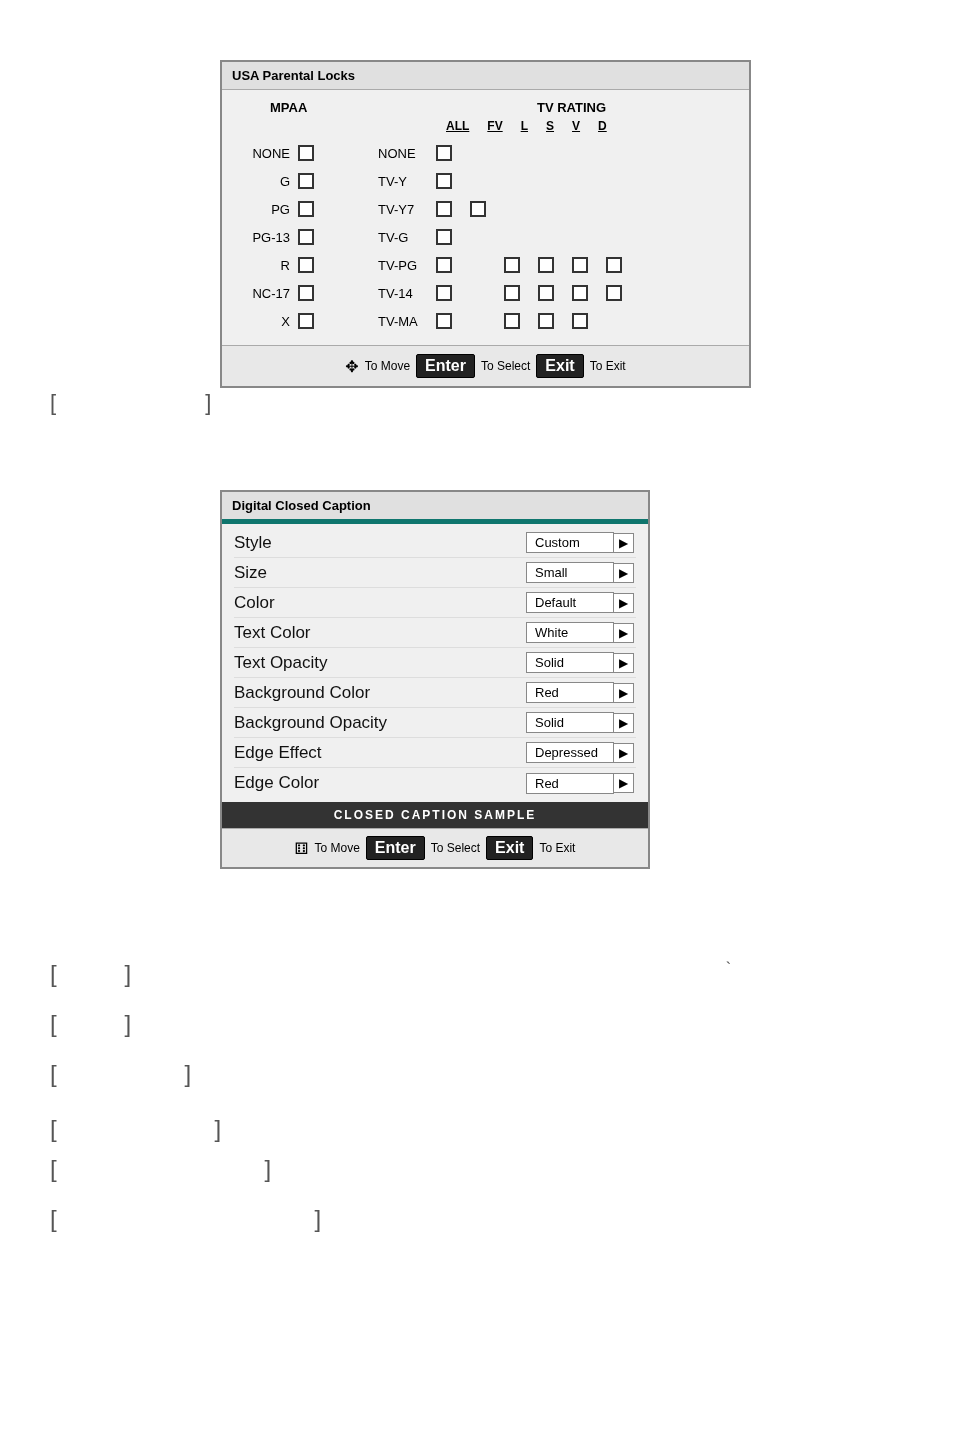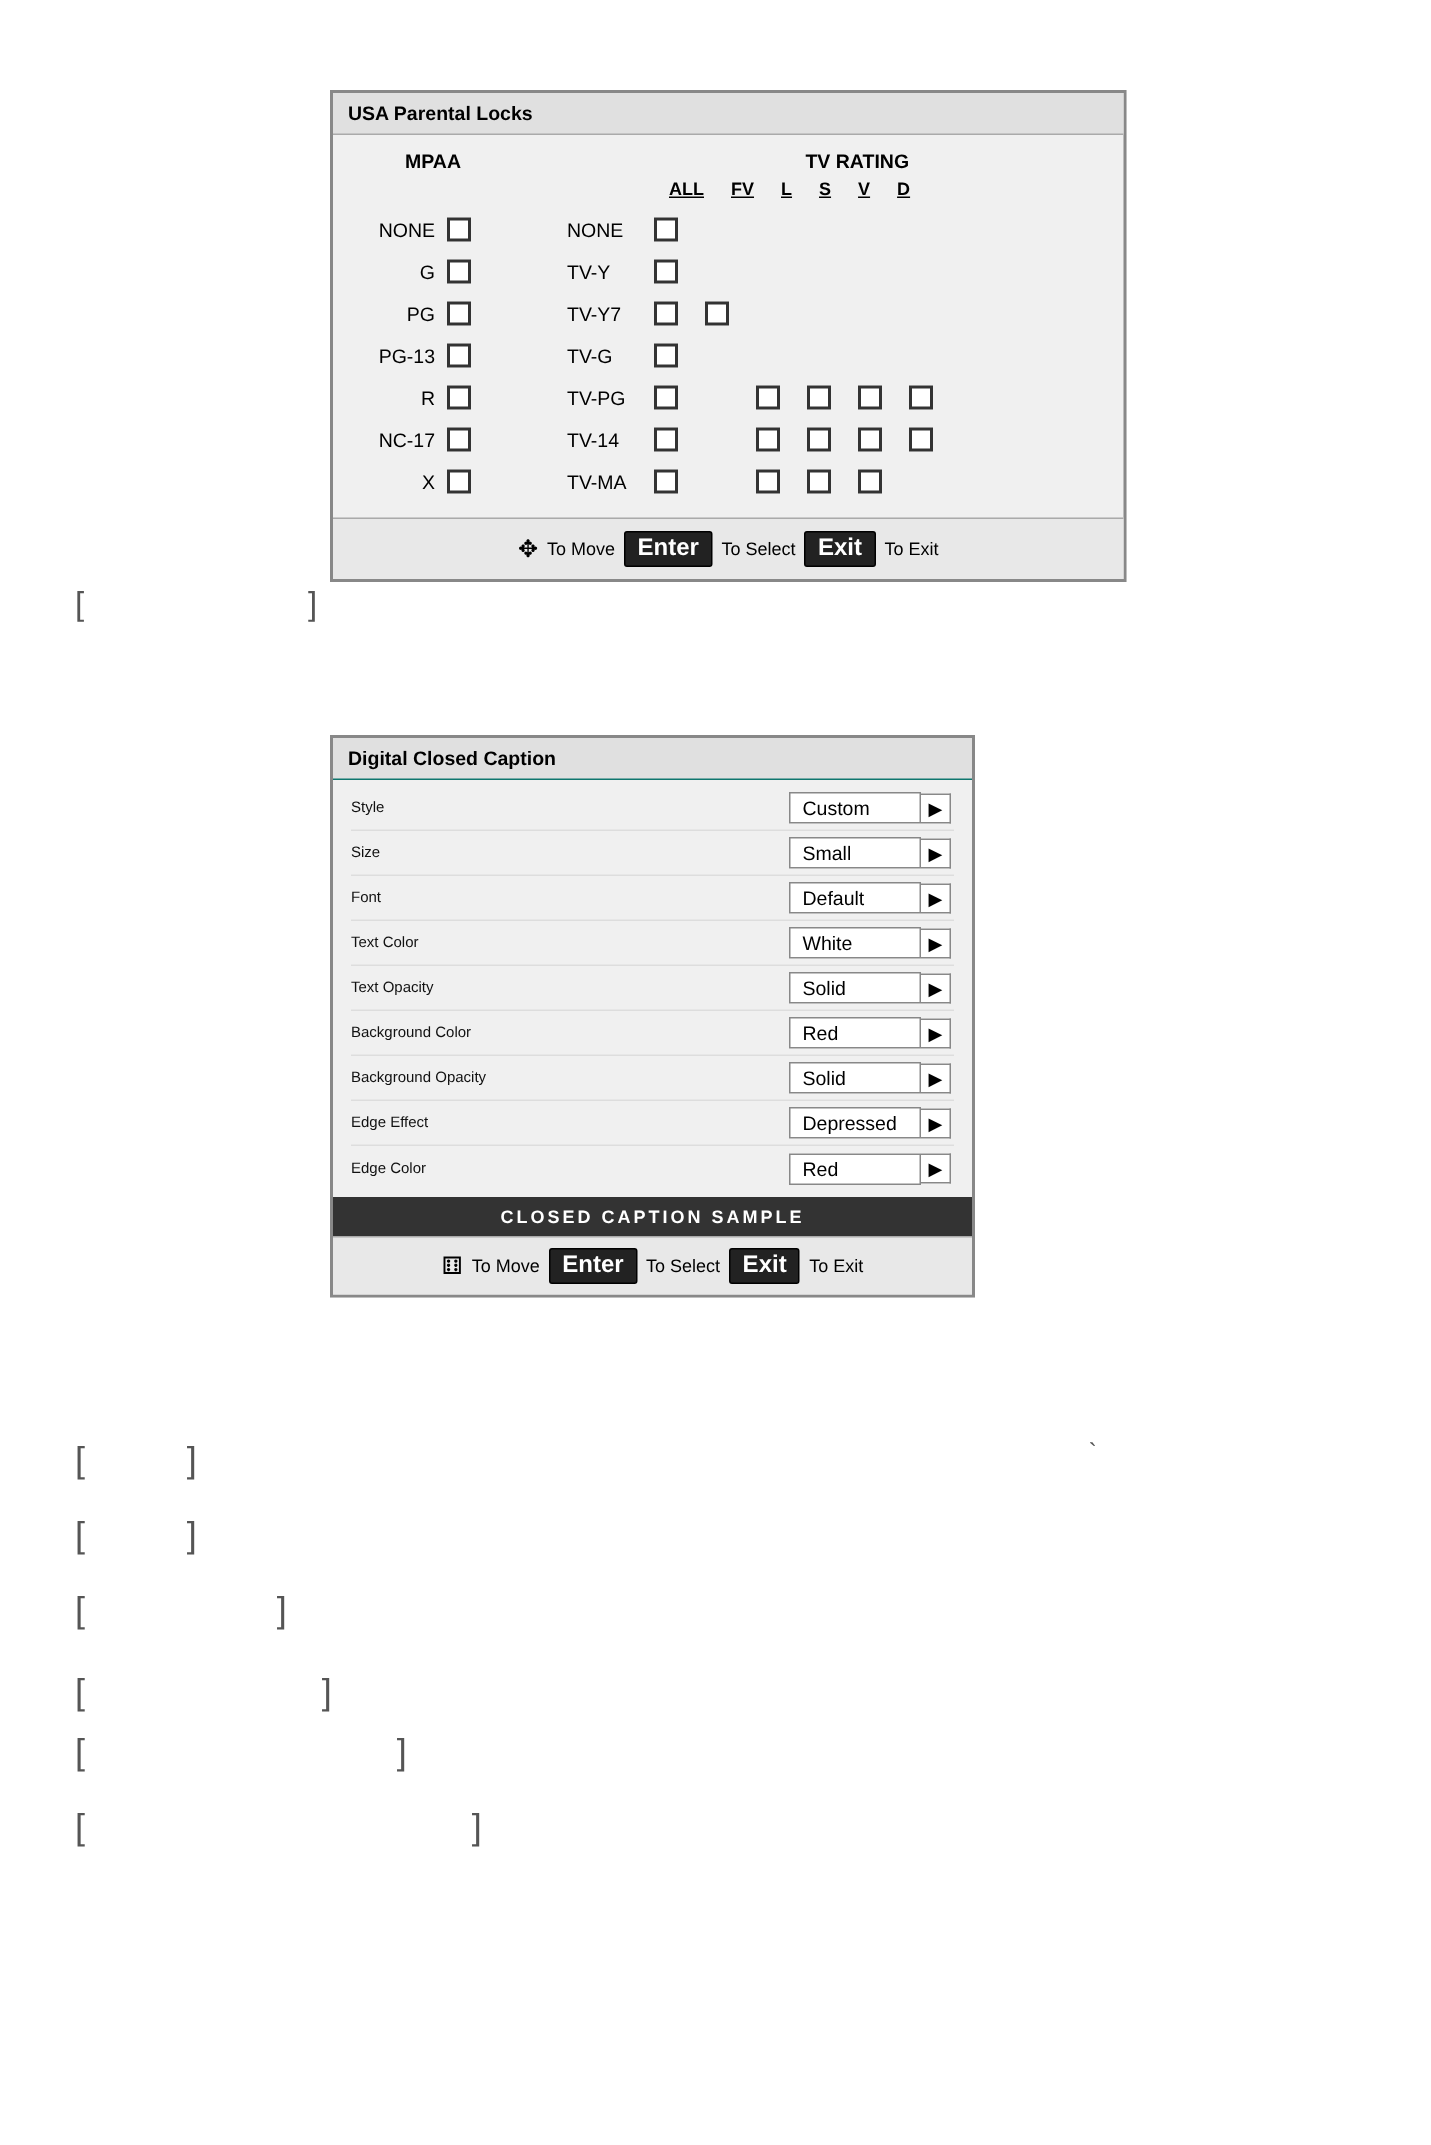--- a/index.html
+++ b/index.html
@@ -150,37 +150,37 @@
       left: 220px;
       width: 430px;
       border: 2px solid #888;
       background: #f0f0f0;
     }
     .dcc-title {
       font-size: 13px;
       font-weight: bold;
       padding: 6px 10px;
       background: #e0e0e0;
-      border-bottom: 1px solid #0f766e;
+      border-bottom: 5px solid #0f766e;
     }
     .dcc-rows {
       padding: 4px 12px;
     }
     .dcc-row {
       display: flex;
       align-items: center;
       justify-content: space-between;
       height: 30px;
       border-bottom: 1px solid #ddd;
     }
     .dcc-row:last-child {
       border-bottom: none;
     }
     .dcc-label {
-      font-size: 10px;
+      font-size: 17px;
       color: #111;
     }
     .dcc-value-btn {
       display: flex;
       align-items: center;
       gap: 0;
       min-width: 110px;
     }
     .dcc-value-text {
       background: #fff;
@@ -388,21 +388,21 @@
 
     <div class="dcc-row">
       <span class="dcc-label">Size</span>
       <div class="dcc-value-btn">
         <span class="dcc-value-text">Small</span>
         <span class="dcc-arrow">▶</span>
       </div>
     </div>
 
     <div class="dcc-row">
-      <span class="dcc-label">Font</span>
+      <span class="dcc-label">Color</span>
       <div class="dcc-value-btn">
         <span class="dcc-value-text">Default</span>
         <span class="dcc-arrow">▶</span>
       </div>
     </div>
 
     <div class="dcc-row">
       <span class="dcc-label">Text Color</span>
       <div class="dcc-value-btn">
         <span class="dcc-value-text">White</span>

